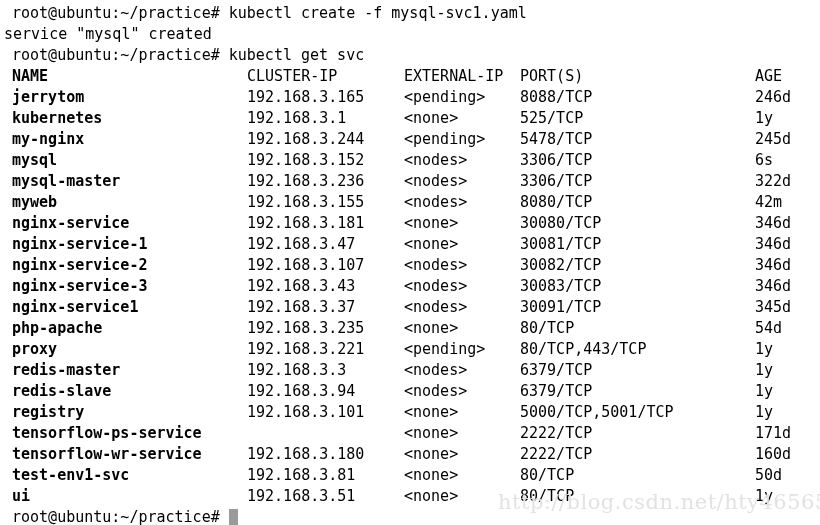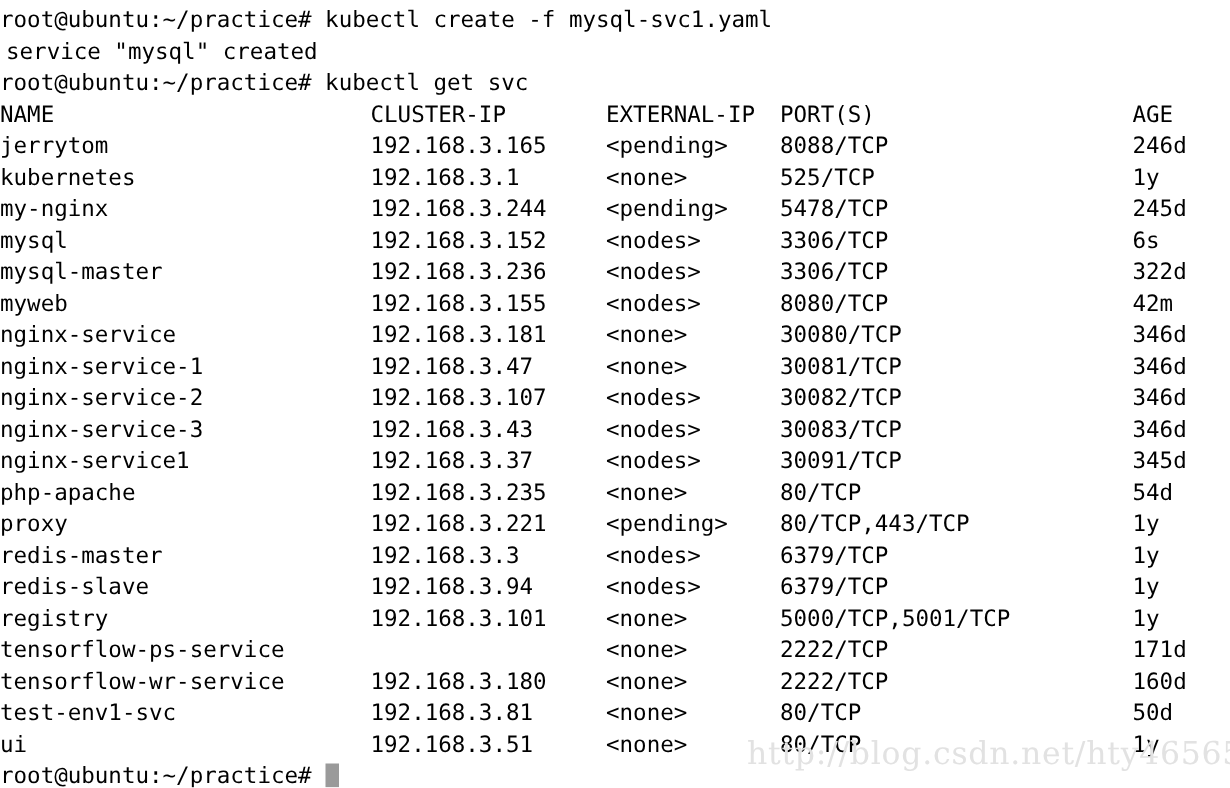--- a/index.html
+++ b/index.html
@@ -31,27 +31,27 @@
     position: relative;
   }
   .line-text {
     position: absolute;
     left: 4px;
     top: 0;
     white-space: pre;
   }
   
   .row { height: 21px; position: relative; }
-  .c-name   { position: absolute; left: 0;   top: 0; white-space: pre; }
+  .c-name   { position: absolute; left: 12px;   top: 0; white-space: pre; font-weight: bold; }
   .c-cip    { position: absolute; left: 247px; top: 0; white-space: pre; }
   .c-eip    { position: absolute; left: 404px; top: 0; white-space: pre; text-align: right; }
   .c-ports  { position: absolute; left: 520px; top: 0; white-space: pre; }
   .c-age    { position: absolute; left: 755px; top: 0; white-space: pre; }
 
-  .prompt-line .line-text { left: 0; text-align: right; }
+  .prompt-line .line-text { left: 12px; text-align: right; }
 
   .cursor {
     display: inline-block;
     width: 9px;
     height: 16px;
     background: #9a9a9a;
     vertical-align: -3px;
     margin-left: 9px;
   }
   .watermark {

